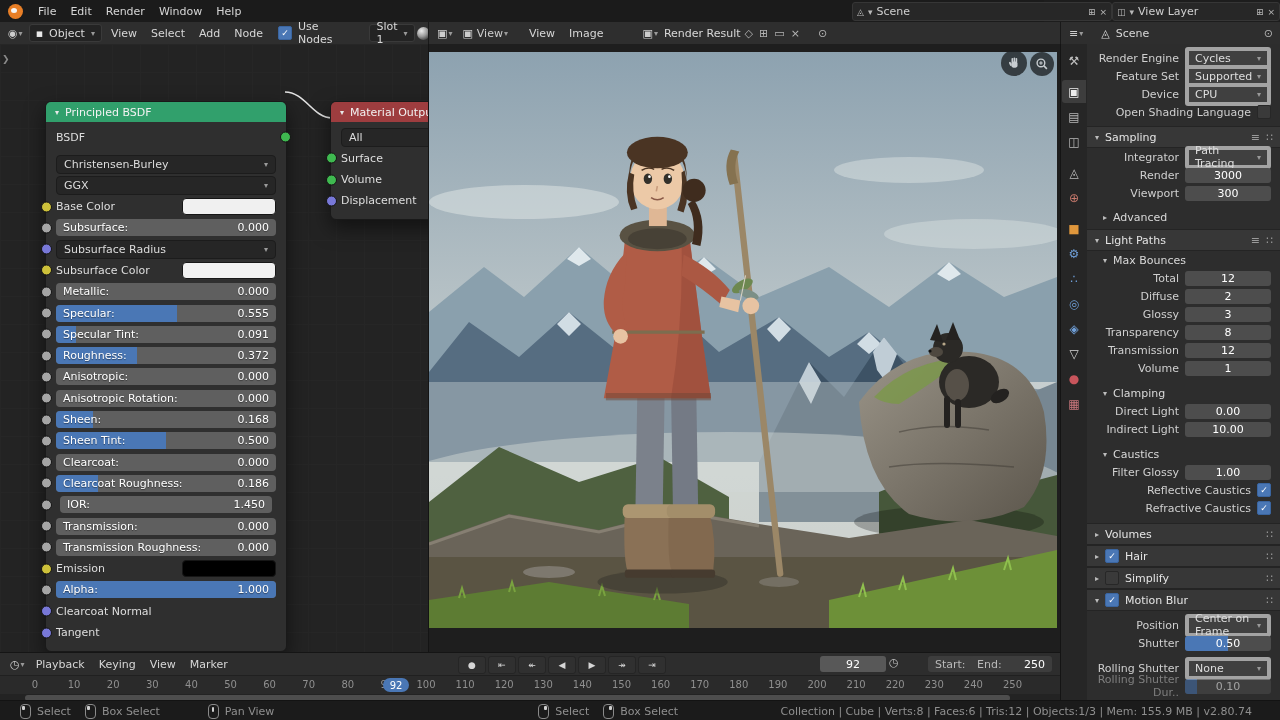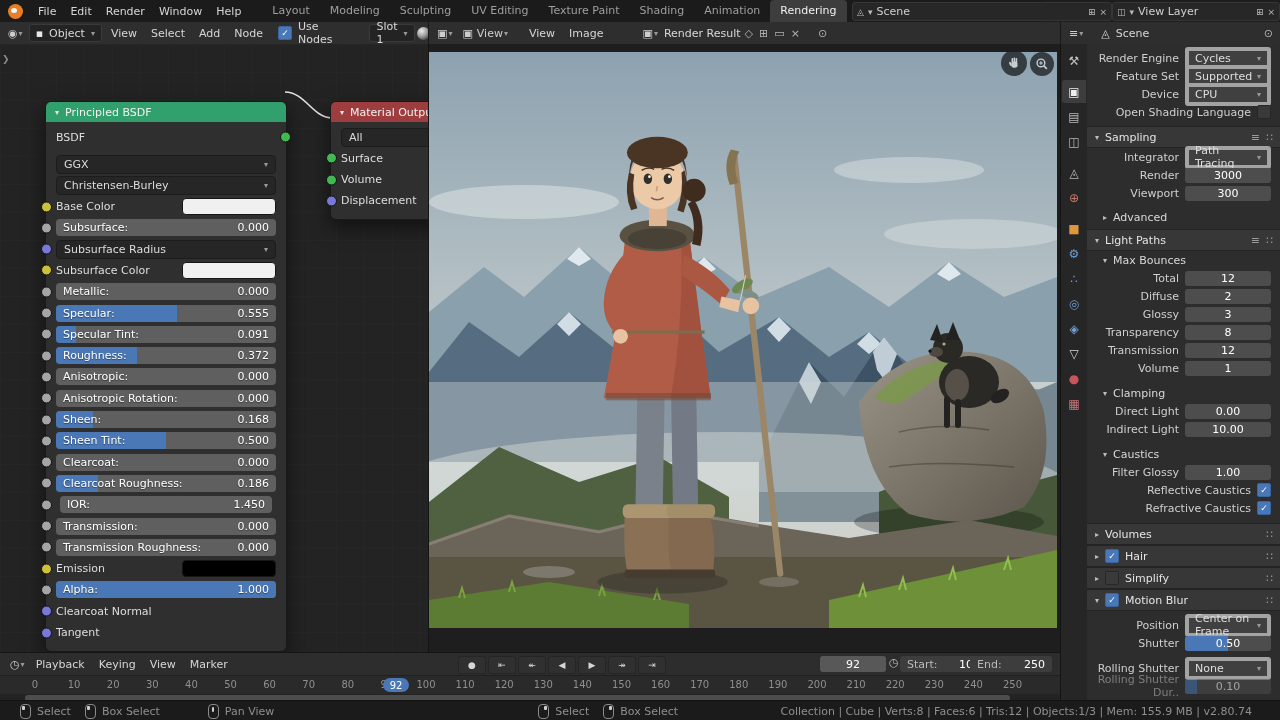--- a/index.html
+++ b/index.html
@@ -102,21 +102,21 @@
   .tl-head{position:relative;height:22px;display:flex;align-items:center;}
   .transport{position:absolute;left:458px;top:3px;display:flex;gap:2px;}
   .tbtn{height:16px;min-width:18px;padding:0 4px;background:#303030;border:1px solid #252525;border-radius:3px;
         display:flex;align-items:center;justify-content:center;color:#d6d6d6;font-size:9px;}
   .frame-cur{position:absolute;left:820px;top:3px;width:66px;height:16px;background:#585858;border-radius:3px;
              display:flex;align-items:center;justify-content:center;color:#fff;}
   .clock-ico{position:absolute;left:889px;top:3px;color:#bdbdbd;}
   .range-field{position:absolute;top:3px;height:16px;background:#3d3d3d;border-radius:3px;display:flex;align-items:center;
                justify-content:space-between;padding:0 7px;color:#fff;}
   .range-field .rl{color:#b9b9b9;margin-right:6px;}
-  .f-start{left:900px;width:66px;} .f-end{left:970px;width:68px;}
+  .f-start{left:928px;width:66px;} .f-end{left:970px;width:68px;}
   .ruler{position:relative;height:18px;background:#2a2a2a;border-top:1px solid #202020;}
   .tick{position:absolute;top:3px;width:32px;text-align:center;color:#8f8f8f;font-size:10px;}
   .cur-badge{position:absolute;left:383px;top:2px;width:26px;height:14px;background:#4a77b5;border-radius:7px;
              color:#fff;font-size:10px;display:flex;align-items:center;justify-content:center;}
   .tl-track{position:relative;height:8px;background:#232323;}
   .tl-scroll{position:absolute;left:25px;top:1px;width:985px;height:6px;background:#4d4d4d;border-radius:3px;}
   
   .statusbar{position:absolute;left:0;top:700px;width:1280px;height:20px;background:#1b1b1b;border-top:1px solid #131313;
              display:flex;align-items:center;color:#8f8f8f;}
   .hint{display:flex;align-items:center;margin-right:14px;}
@@ -134,33 +134,20 @@
 <div id="app">
 
   <div class="topbar">
     <span class="blender-logo"></span>
     <div id="top-menus" style="display:flex">
         <span class="hmenu menu-item">File</span>
         <span class="hmenu menu-item">Edit</span>
         <span class="hmenu menu-item">Render</span>
         <span class="hmenu menu-item">Window</span>
         <span class="hmenu menu-item">Help</span>
-      </div>
-    <div id="wtabs" class="wtabs">
-        <div class="wtab">Layout</div>
-        <div class="wtab">Modeling</div>
-        <div class="wtab">Sculpting</div>
-        <div class="wtab">UV Editing</div>
-        <div class="wtab">Texture Paint</div>
-        <div class="wtab">Shading</div>
-        <div class="wtab">Animation</div>
-        <div class="wtab active">Rendering</div>
-        <div class="wtab">Compositing</div>
-        <div class="wtab">Scripting</div>
-        <div class="wtab">+</div>
       </div>
     <div class="top-sel sel-scene">
       <span class="mini">◬</span>
       <span class="mini">▾</span>
       <span class="sel-grow">Scene</span>
       <span class="mini">⊞</span>
       <span class="mini">×</span>
     </div>
     <div class="top-sel sel-viewlayer">
       <span class="mini">◫</span>
@@ -246,26 +233,26 @@
         <span>Principled BSDF</span>
       </div>
       <div class="node-body">
         <div class="nrow output">
           <span>BSDF</span>
           <span class="socket sr" style="background: rgb(63, 185, 80);"></span>
         </div>
         <div id="principled-rows">
             <div class="nrow">
               <span class="w-dd">
+                <span>Christensen-Burley</span>
+              </span>
+            </div>
+            <div class="nrow">
+              <span class="w-dd">
                 <span>GGX</span>
-              </span>
-            </div>
-            <div class="nrow">
-              <span class="w-dd">
-                <span>Christensen-Burley</span>
               </span>
             </div>
             <div class="nrow">
               <span class="socket sl" style="background: rgb(205, 193, 58);"></span>
               <span>Base Color</span>
               <span class="w-color" style="background: rgb(240, 240, 240);"></span>
             </div>
             <div class="nrow">
               <span class="socket sl" style="background: rgb(165, 165, 165);"></span>
               <span class="w-slider">

